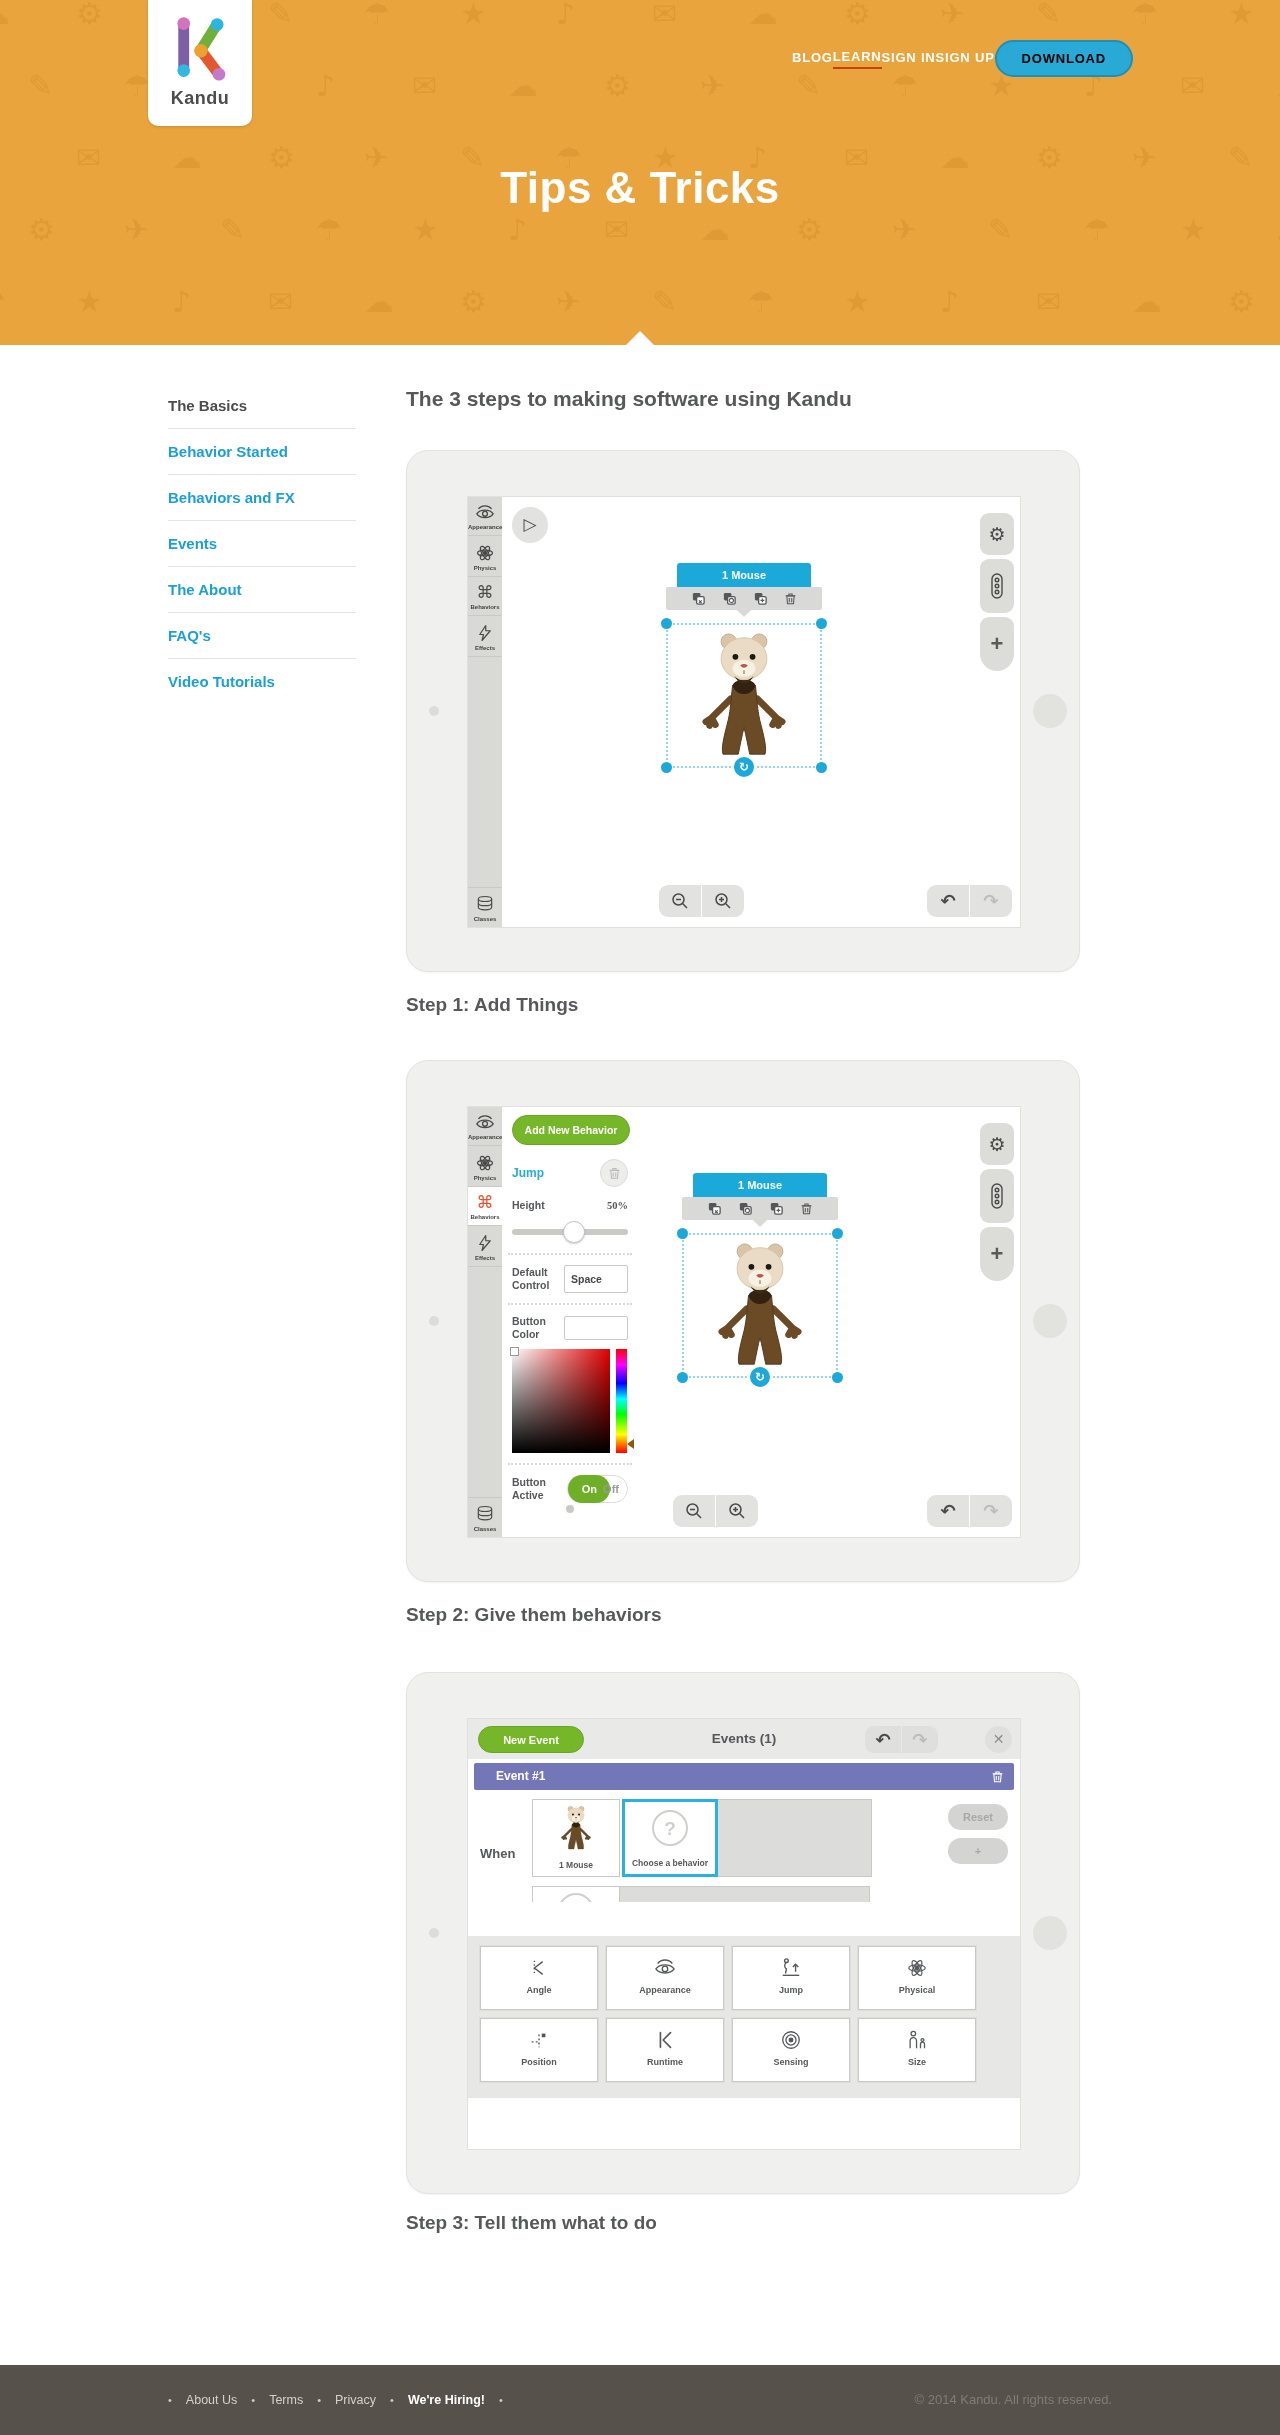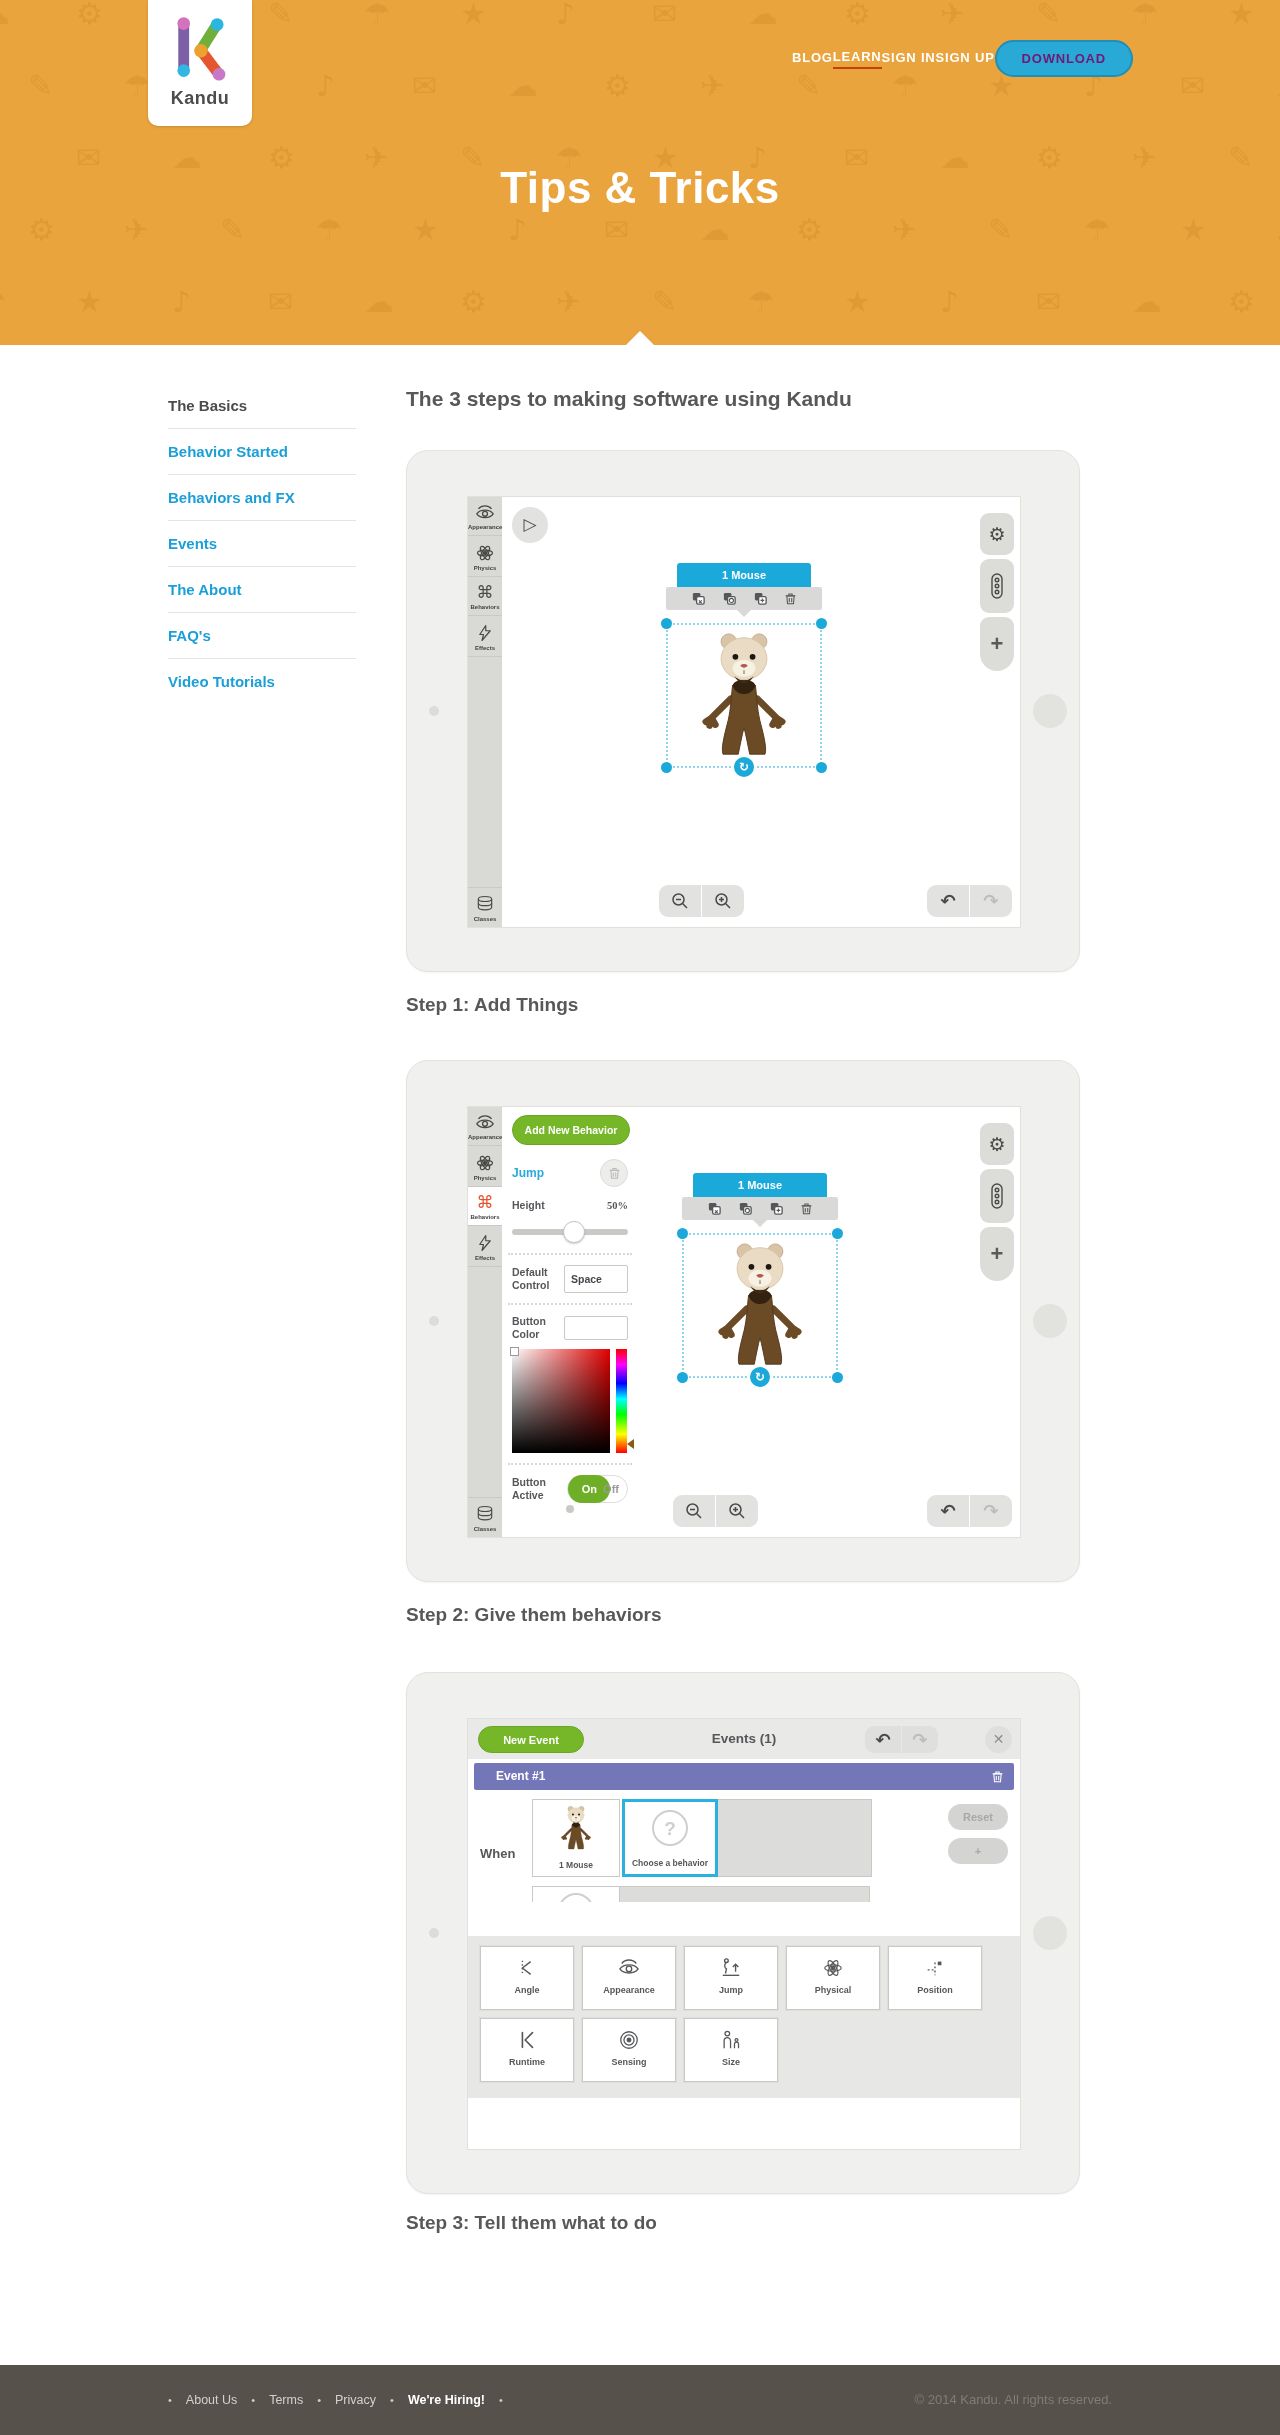--- a/index.html
+++ b/index.html
@@ -10,21 +10,21 @@
   
   .header { position:absolute; left:0; top:0; width:1280px; height:345px; background:#E9A43E; overflow:hidden; }
   .pattern { position:absolute; inset:0; pointer-events:none; }
   .pattern span { position:absolute; font-size:30px; color:#D8932F; opacity:.55; font-family:"DejaVu Sans",sans-serif; }
   .logo-card { position:absolute; left:148px; top:0; width:104px; height:126px; background:#fff; border-radius:0 0 10px 10px; box-shadow:0 1px 3px rgba(0,0,0,.15); z-index:5; text-align:center; }
   .logo-card svg { display:block; margin:10px auto 0; }
   .brand { font-size:18px; font-weight:bold; color:#4C4C4E; letter-spacing:.5px; margin-top:2px; }
   .nav { position:absolute; top:40px; right:147px; display:flex; align-items:center; z-index:4; }
   .nav-item { color:#fff; font-size:13px; font-weight:bold; letter-spacing:.8px; cursor:pointer; padding-bottom:3px; }
   .nav-item.active { border-bottom:2px solid #c2410c; }
-  .download-btn { background:#29A9D6; border:2px solid #1E8FB8; color:#701a75; font-size:13px; font-weight:bold; letter-spacing:.8px; border-radius:19px; padding:9px 25px; cursor:pointer; font-family:inherit; }
+  .download-btn { background:#29A9D6; border:2px solid #1E8FB8; color:#000000; font-size:13px; font-weight:bold; letter-spacing:.8px; border-radius:19px; padding:9px 25px; cursor:pointer; font-family:inherit; }
   .hero-title { position:absolute; left:0; right:0; top:163px; text-align:center; color:#fff; font-size:44px; font-weight:bold; letter-spacing:.5px; z-index:4; }
   .notch { position:absolute; left:626px; bottom:0; width:0; height:0; border-left:14px solid transparent; border-right:14px solid transparent; border-bottom:14px solid #fff; z-index:6; }
 
   
   .content { position:absolute; left:0; top:345px; width:1280px; height:2020px; background:#fff; }
 
   .sidebar { position:absolute; left:168px; top:38px; width:188px; }
   .side-head { font-size:15px; font-weight:bold; color:#4B4B4D; padding:14px 0; border-bottom:1px solid #E4E4E2; }
   .side-link { font-size:15px; font-weight:bold; color:#1B9FD8; padding:14px 0; border-bottom:1px solid #E4E4E2; cursor:pointer; }
   .side-link:last-child { border-bottom:none; }
@@ -122,21 +122,21 @@
   .ev-side { position:absolute; right:12px; top:14px; display:flex; flex-direction:column; gap:8px; }
   .ev-pill { width:60px; height:26px; border-radius:13px; background:#D4D4D2; color:#A8A8A6; font-size:11px; font-weight:bold; border:none; cursor:pointer; font-family:inherit; }
   .row2-strip { position:absolute; left:64px; top:167px; height:16px; width:340px; overflow:hidden; }
   .row2-strip .cell,.row2-strip .cell-filler { height:40px; }
   .row2-strip .q-circle { margin-top:6px; }
   .configure-bar { position:absolute; left:0; right:0; top:183px; height:34px; background:#8C8C8A; }
   .configure-label { position:absolute; left:10px; top:0; color:#fff; font-size:11px; font-weight:bold; line-height:34px; }
   .cancel-btn { position:absolute; right:8px; top:5px; width:62px; height:24px; border-radius:12px; background:#7577B9; color:#fff; font-size:11px; font-weight:bold; border:none; cursor:pointer; font-family:inherit; }
   .grid-panel { position:absolute; left:0; right:0; top:217px; height:162px; background:#E7E7E5; padding:10px 12px; }
   .cat-grid { display:flex; flex-wrap:wrap; gap:8px; width:520px; }
-  .cat-card { width:94px; height:64px; background:#fff; border:1px solid #C9C9C6; box-shadow:0 0 0 1px #DEDEDb; text-align:center; cursor:pointer; position:relative; }
+  .cat-card { width:118px; height:64px; background:#fff; border:1px solid #C9C9C6; box-shadow:0 0 0 1px #DEDEDb; text-align:center; cursor:pointer; position:relative; }
   .cat-ico { height:34px; display:flex; align-items:center; justify-content:center; color:#55575A; margin-top:4px; }
   .cat-label { font-size:9px; font-weight:bold; color:#55575A; }
 
   
   .footer { position:absolute; left:0; top:2365px; width:1280px; height:70px; background:#57514C; }
   .foot-links { position:absolute; left:168px; top:0; height:70px; display:flex; align-items:center; gap:14px; }
   .foot-link { color:#D4D1CD; font-size:12.5px; cursor:pointer; }
   .foot-link.bright { color:#FFFFFF; font-weight:bold; }
   .bullet { color:#CFCCC8; font-size:11px; }
   .copyright { position:absolute; right:168px; top:0; line-height:70px; color:#827C76; font-size:13px; }

